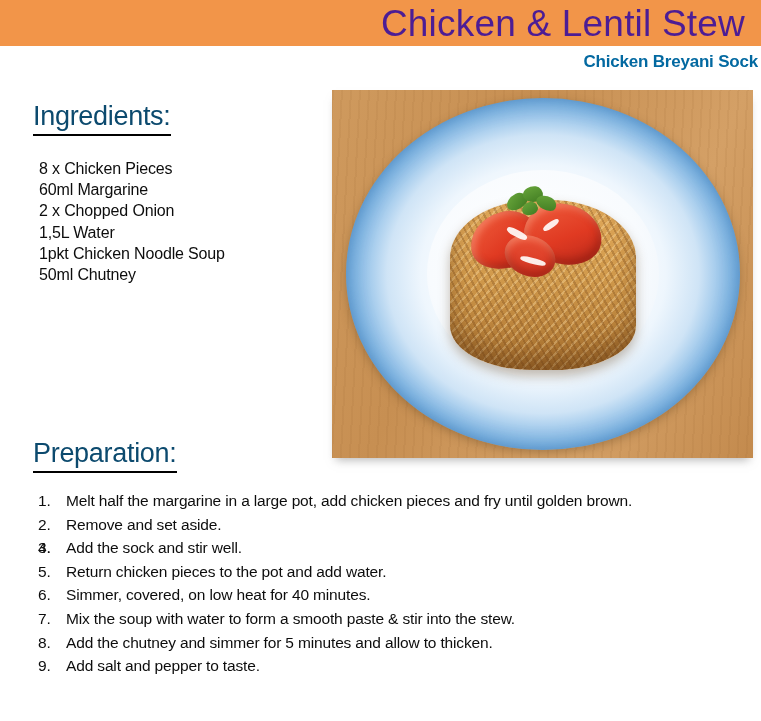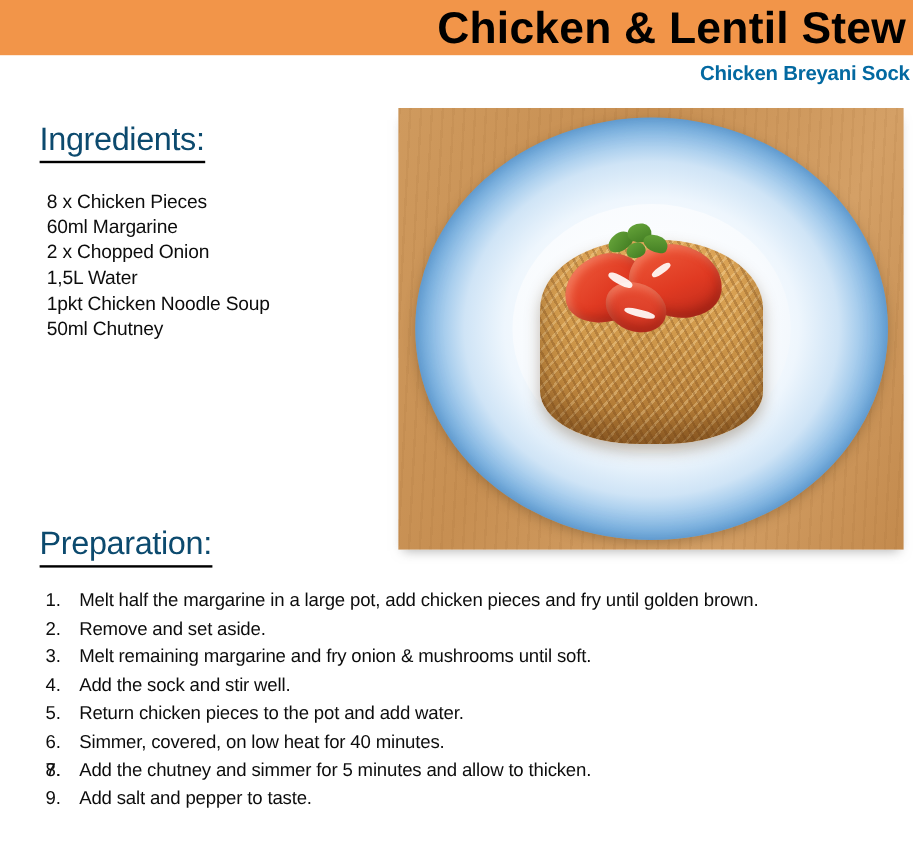--- a/index.html
+++ b/index.html
@@ -21,27 +21,27 @@
   .title-band {
     position: absolute;
     left: 0;
     top: 0;
     width: 761px;
     height: 46px;
     background: #F29549;
   }
   .title-text {
     position: absolute;
-    right: 6px;
+    right: 16px;
     top: 50%;
     transform: translateY(-50%);
-    color: #000000;
+    color: #4c1d95;
     font-family: "Liberation Sans", sans-serif;
     font-size: 37px;
-    font-weight: 700;
+    font-weight: 400;
     letter-spacing: 0.2px;
     white-space: nowrap;
     line-height: 1;
   }
 
   
   .subtitle {
     position: absolute;
     right: 3px;
     top: 52px;
@@ -291,36 +291,36 @@
   <li>
     <span class="num">1.</span>
     <span>Melt half the margarine in a large pot, add chicken pieces and fry until golden brown.</span>
   </li>
   <li>
     <span class="num">2.</span>
     <span>Remove and set aside.</span>
   </li>
   <li>
     <span class="num">3.</span>
-    <span>Melt remaining margarine and fry onion &amp; mushrooms until soft.</span>
   </li>
   <li>
     <span class="num">4.</span>
     <span>Add the sock and stir well.</span>
   </li>
   <li>
     <span class="num">5.</span>
     <span>Return chicken pieces to the pot and add water.</span>
   </li>
   <li>
     <span class="num">6.</span>
     <span>Simmer, covered, on low heat for 40 minutes.</span>
   </li>
   <li>
     <span class="num">7.</span>
+    <span>Mix the soup with water to form a smooth paste &amp; stir into the stew.</span>
   </li>
   <li>
     <span class="num">8.</span>
     <span>Add the chutney and simmer for 5 minutes and allow to thicken.</span>
   </li>
   <li>
     <span class="num">9.</span>
     <span>Add salt and pepper to taste.</span>
   </li>
 </ol>

